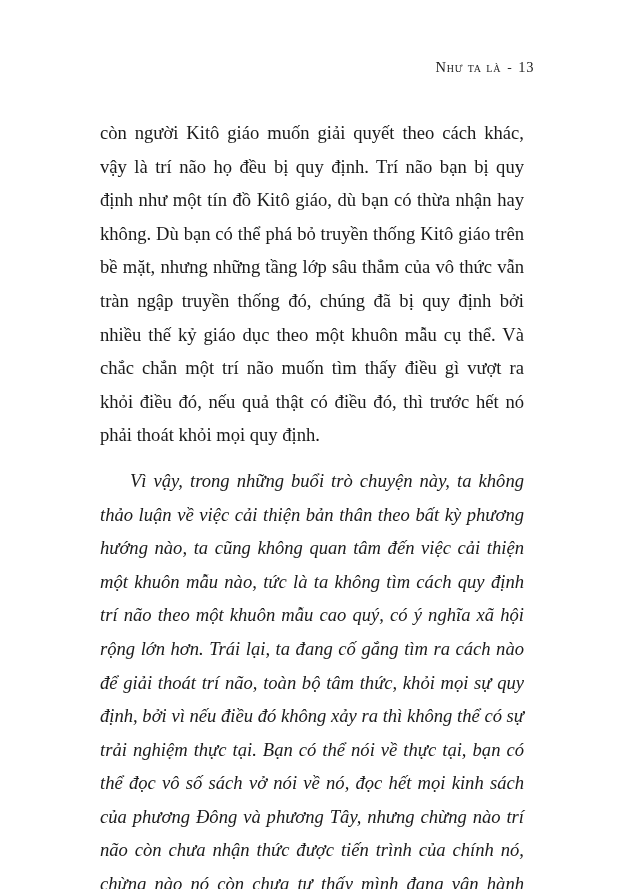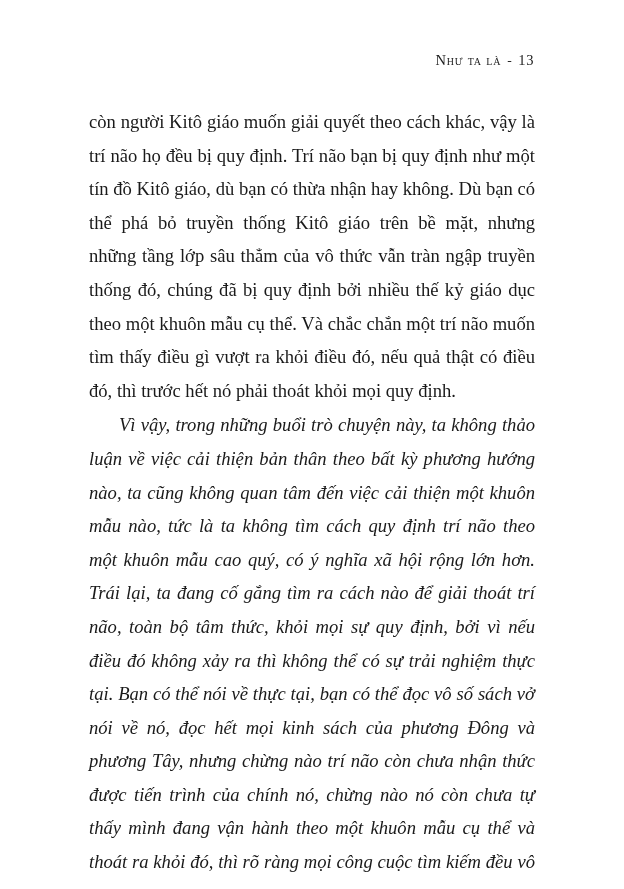--- a/index.html
+++ b/index.html
@@ -15,21 +15,21 @@
     overflow: hidden;
   }
   .page {
     position: relative;
     width: 624px;
     height: 889px;
     box-sizing: border-box;
   }
   .running-head {
     position: absolute;
-    top: 52px;
+    top: 59px;
     right: 90px;
     font-family: "Liberation Serif", serif;
     font-size: 13.5px;
     letter-spacing: 0.6px;
     color: #1b1b1b;
     white-space: nowrap;
   }
   .running-head .rh-title {
     font-variant: small-caps;
     font-size: 14.5px;
@@ -41,21 +41,21 @@
   .running-head .rh-folio {
     font-size: 14.5px;
   }
   .body-block {
     position: absolute;
     top: 104px;
     left: 88px;
     width: 448px;
   }
   .body-block p {
-    margin: 1px;
+    margin: 12px;
     font-size: 18.6px;
     line-height: 33.6px;
     text-align: justify;
     text-justify: inter-word;
     color: #1a1a1a;
     hyphens: none;
   }
   .body-block p + p {
     margin-top: 0px;
   }

